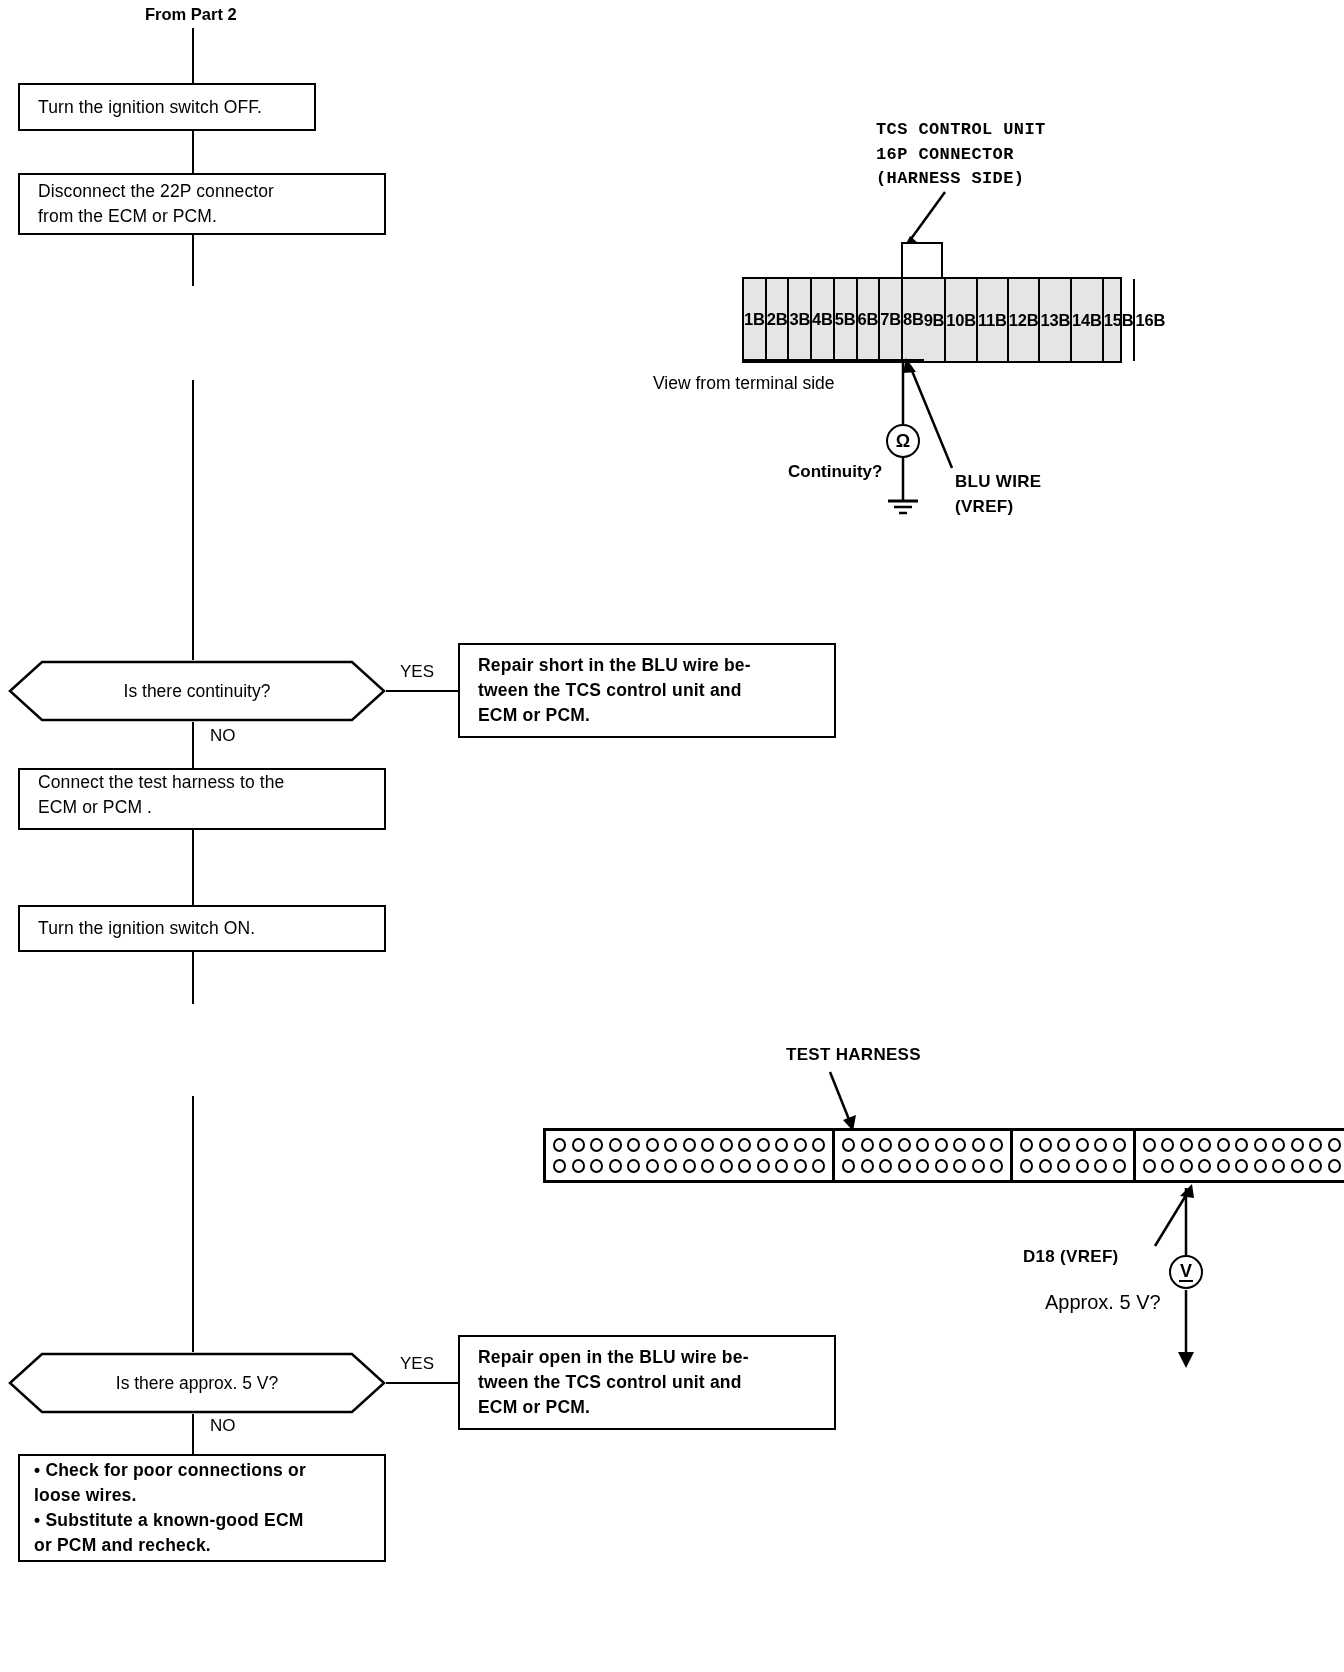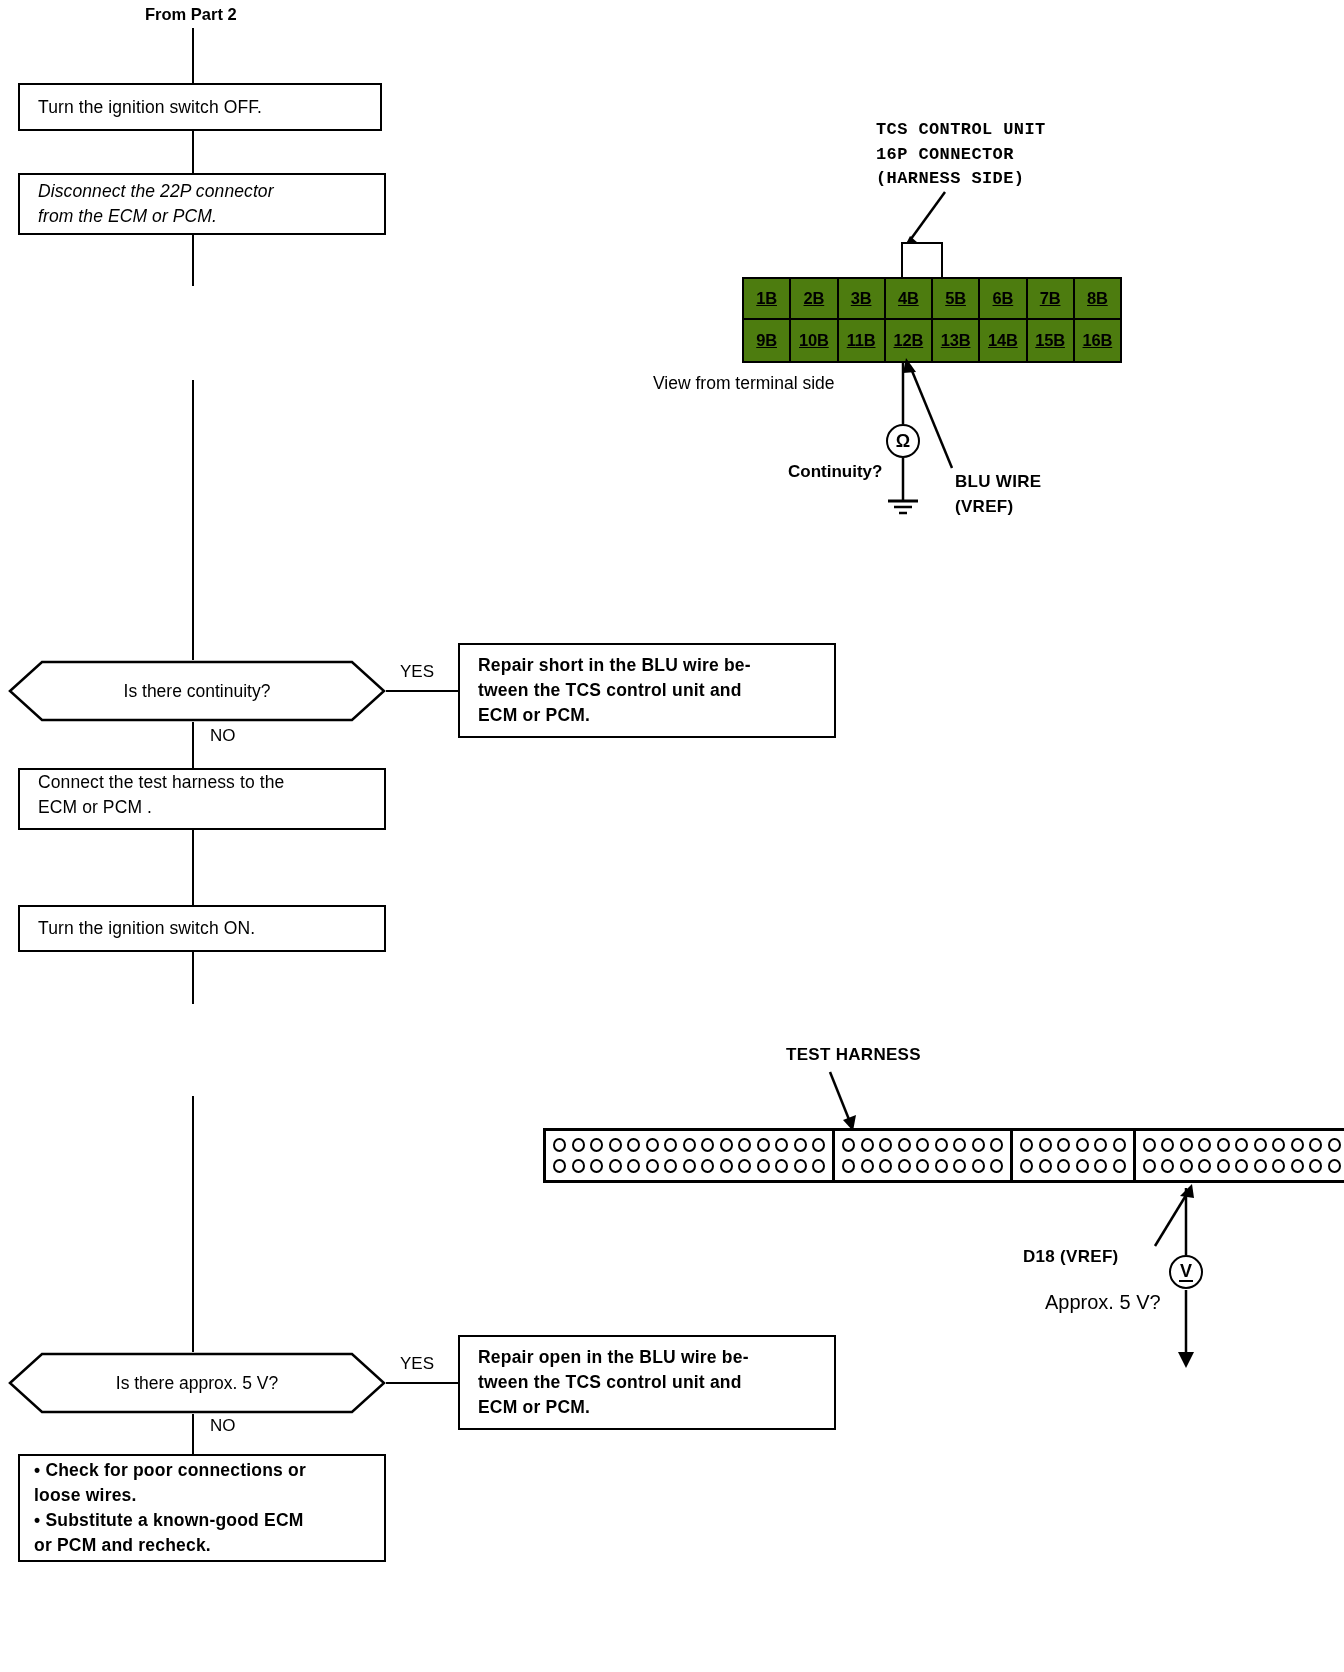--- a/index.html
+++ b/index.html
@@ -79,24 +79,23 @@
   }
   .conn-tab {
     position: absolute;
     border: 2px solid #000;
     border-bottom: none;
     background: #fff;
   }
   .conn-body {
     position: absolute;
     border: 2.5px solid #000;
-    background: #4d7c0f;
+    background: #e5e5e5;
     display: flex;
-    flex-direction: column;
-    text-decoration: underline;
+    flex-direction: row;
   }
   .conn-row { display: flex; flex: 1; }
   .conn-cell {
     flex: 1;
     border-right: 2px solid #000;
     display: flex;
     align-items: center;
     justify-content: center;
     font-size: 16.5px;
     font-weight: bold;
@@ -141,27 +140,27 @@
 </style>
 </head>
 <body>
 
 <div id="canvas">
 
   <div class="plain-label" style="left:145px; top:5px; font-weight:bold; font-size:16.5px;">From Part 2</div>
 
   <div class="vline" style="left:192px; top:28px; height:55px;"></div>
 
-  <div class="proc-box" style="left:18px; top:83px; width:364px; height:48px;text-align:right;">
+  <div class="proc-box" style="left:18px; top:83px; width:298px; height:48px;text-align:right;">
     <span class="txt">Turn the ignition switch OFF.</span>
   </div>
 
   <div class="vline" style="left:192px; top:131px; height:42px;"></div>
 
-  <div class="proc-box" style="left:18px; top:173px; width:368px; height:62px;font-style:italic;">
+  <div class="proc-box" style="left:18px; top:173px; width:368px; height:62px;">
     <span class="txt">Disconnect  the  22P  connector
 from the ECM or PCM.</span>
   </div>
 
   <div class="vline" style="left:192px; top:235px; height:51px;"></div>
 
 
   <div class="vline" style="left:192px; top:380px; height:280px;"></div>
 
   <div class="diamond" style="left:8px; top:660px; width:378px; height:62px;">

